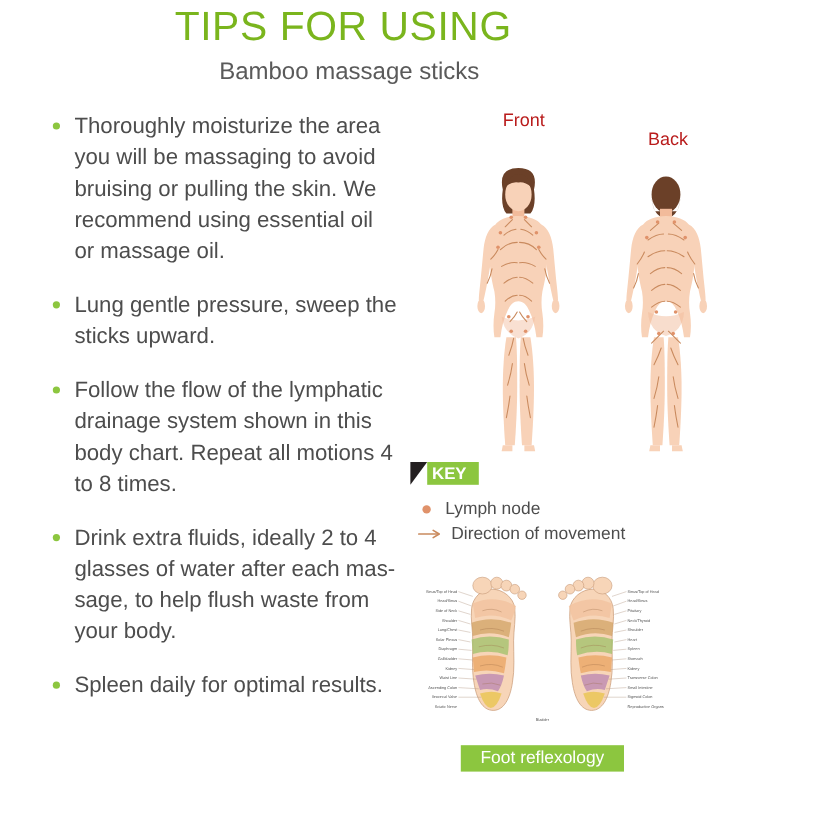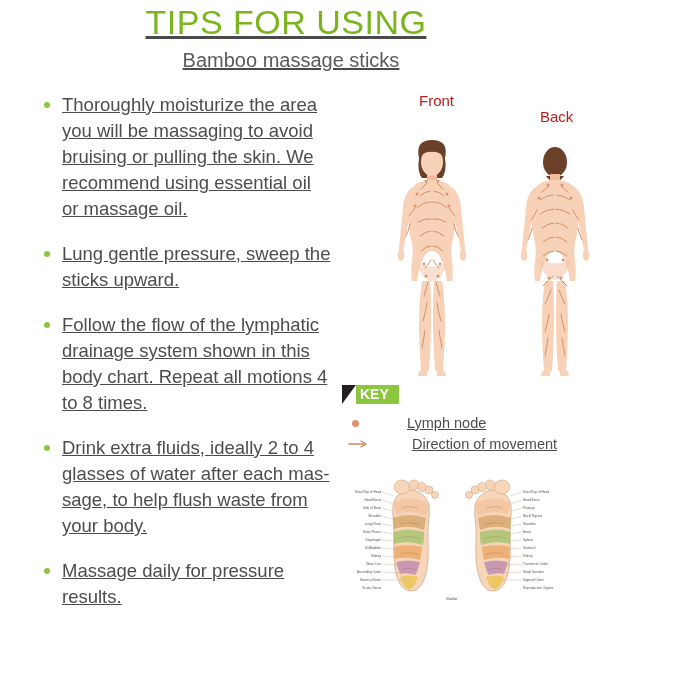--- a/index.html
+++ b/index.html
@@ -12,21 +12,20 @@
     background: #ffffff;
     font-family: "Liberation Sans", sans-serif;
     color: #4a4a4a;
     overflow: hidden;
     position: relative;
   }
   .page {
     position: relative;
     width: 572px;
     height: 692px;
-    text-decoration: underline;
   }
 
   
   .header {
     text-align: center;
     padding-top: 2px;
   }
   .title {
     font-size: 34px;
     color: #7ab51d;
@@ -142,21 +141,20 @@
   .key-items {
     margin-top: 7px;
     padding-left: 6px;
   }
   .key-item {
     display: flex;
     align-items: center;
     font-size: 14.5px;
     color: #4d4d4d;
     margin-bottom: 5px;
-    gap: 36px;
   }
   .key-item .dot {
     width: 7px; height: 7px;
     border-radius: 50%;
     background: #e0926a;
     margin: 0 12px 0 4px;
     flex: none;
   }
   .key-item .arrow {
     width: 22px;
@@ -207,21 +205,21 @@
         <li>
           <span class="bullet"></span>
           <span>Follow the flow of the lymphatic drainage system shown in this body chart. Repeat all motions 4 to 8 times.</span>
         </li>
         <li>
           <span class="bullet"></span>
           <span>Drink extra fluids, ideally 2 to 4 glasses of water after each mas-sage, to help flush waste from your body.</span>
         </li>
         <li>
           <span class="bullet"></span>
-          <span>Massage daily for pressure results.</span>
+          <span>Spleen daily for optimal results.</span>
         </li>
       </ul>
     </div>
 
     <div class="right-col">
 
       <div class="body-labels">
         <span class="lbl-front">Front</span>
         <span class="lbl-back">Back</span>
       </div>
@@ -537,17 +535,18 @@
             <text x="191" y="91">Transverse Colon</text>
             <text x="191" y="99">Small Intestine</text>
             <text x="191" y="107">Sigmoid Colon</text>
             <text x="191" y="115">Reproductive Organs</text>
           </g>
 
           <g class="tiny-text" text-anchor="middle">
             <text x="120" y="126">Bladder</text>
           </g>
         </svg>
+        <div class="feet-caption">Foot reflexology</div>
       </div>
 
     </div>
   </div>
 </div>
 
 </body></html>

